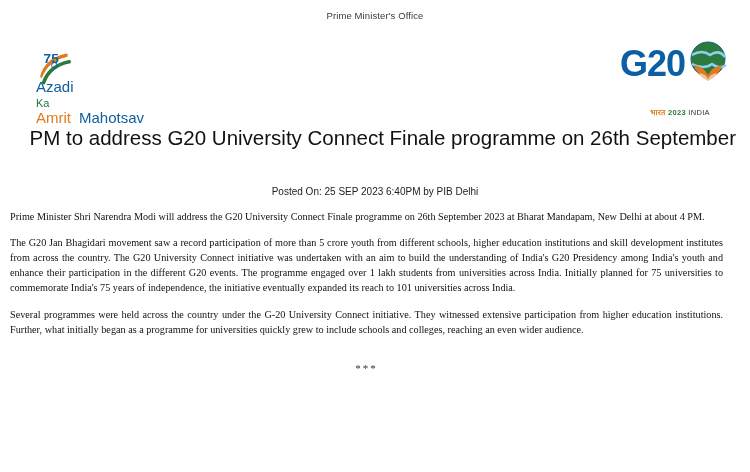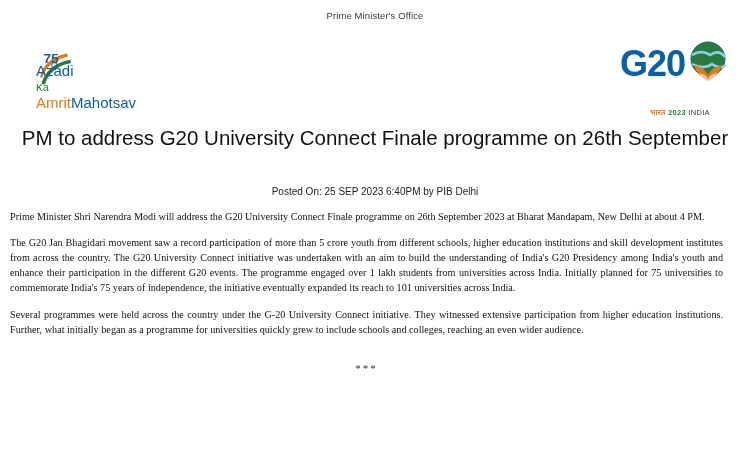--- a/index.html
+++ b/index.html
@@ -49,47 +49,47 @@
   .azadi-75 {
     position: absolute;
     left: 4px;
     top: 2px;
     width: 40px;
     height: 40px;
   }
   .azadi-text {
     position: absolute;
     left: 2px;
-    top: 20px;
+    top: 36px;
     width: 118px;
     line-height: 1.02;
   }
   .azadi-text .l1 {
     font-family: "Liberation Sans", sans-serif;
     font-size: 15px;
     color: #0f5e9c;
     font-weight: 400;
   }
   .azadi-text .l2 {
     font-family: "Liberation Sans", sans-serif;
     font-size: 15px;
     color: #0f5e9c;
   }
   .azadi-text .l2 .ka {
     font-size: 11px;
     color: #1a7a3a;
-    font-family: Liberation Mono, monospace;
   }
   .azadi-text .l3 {
     font-family: "Liberation Sans", sans-serif;
     font-size: 15px;
     color: #e07a1f;
   }
   .azadi-text .l3 .mh {
     color: #0f5e9c;
+    padding-left: 8px;
   }
 
   
   .g20-logo {
     position: absolute;
     right: 14px;
     top: 16px;
     width: 116px;
     height: 80px;
   }
@@ -115,21 +115,21 @@
     letter-spacing: 0.3px;
   }
   .g20-caption .hindi { color: #e07a1f; font-weight: bold; }
   .g20-caption .yr { color: #2b7b3f; font-weight: bold; }
 
   
   .title {
     font-family: "Liberation Sans", sans-serif;
     font-size: 20.5px;
     color: #111111;
-    text-align: center;
+    text-align: right;
     padding: 14px 14px 0 14px;
     line-height: 1.25;
     font-weight: 400;
   }
 
   
   .posted {
     text-align: center;
     font-family: "Liberation Sans", sans-serif;
     font-size: 10px;

